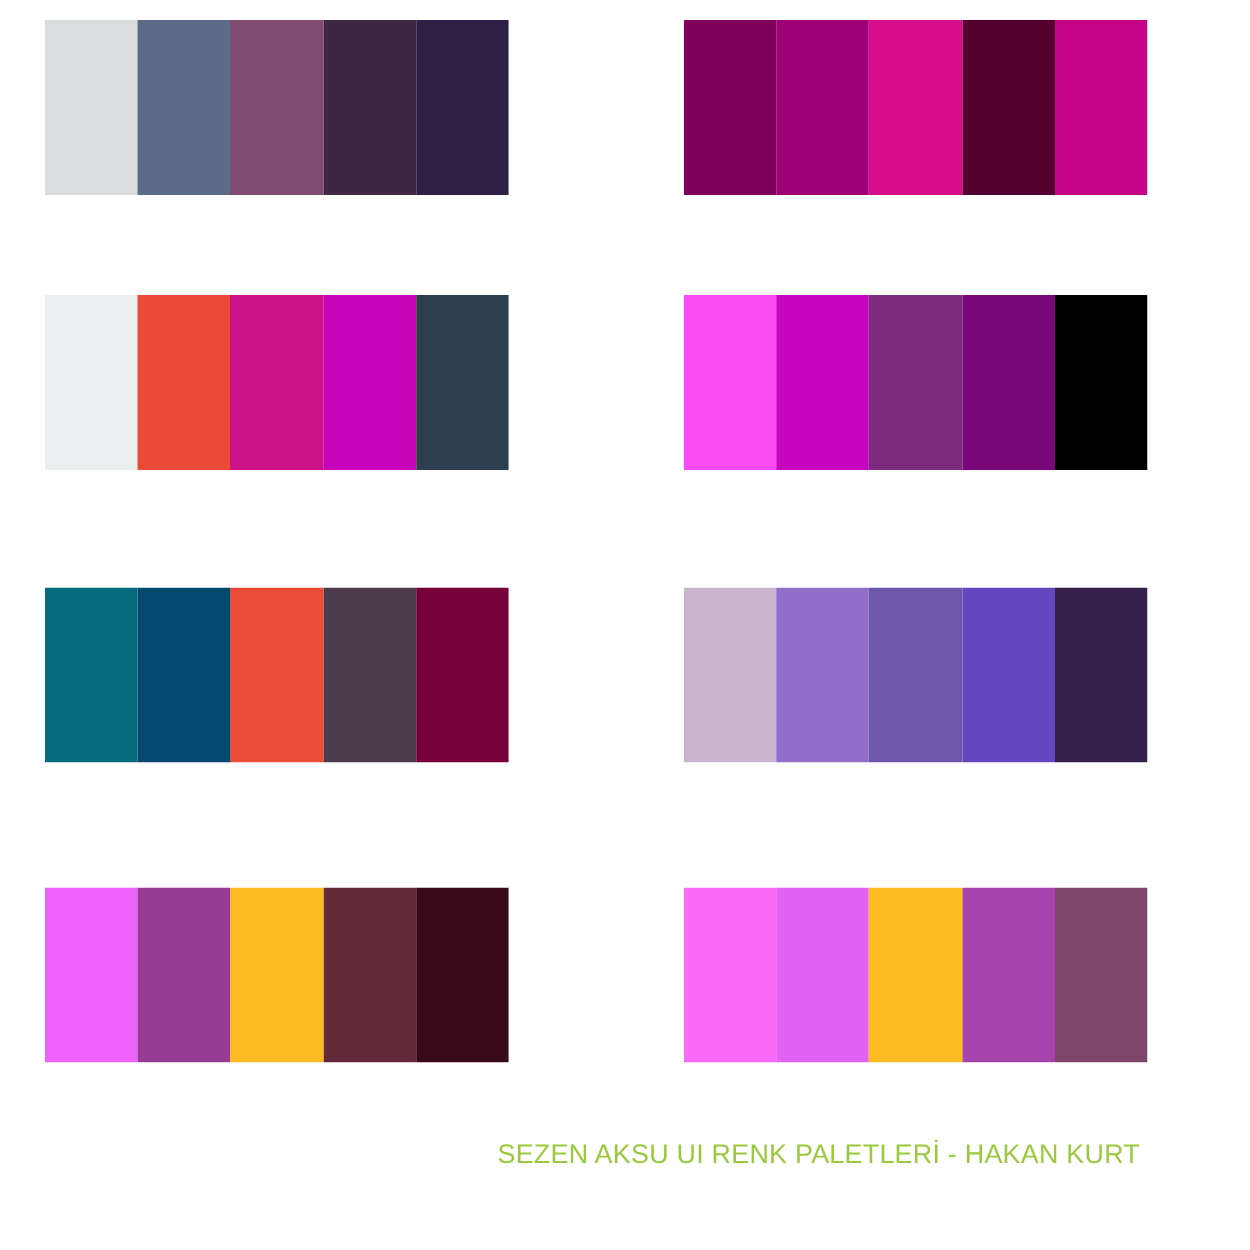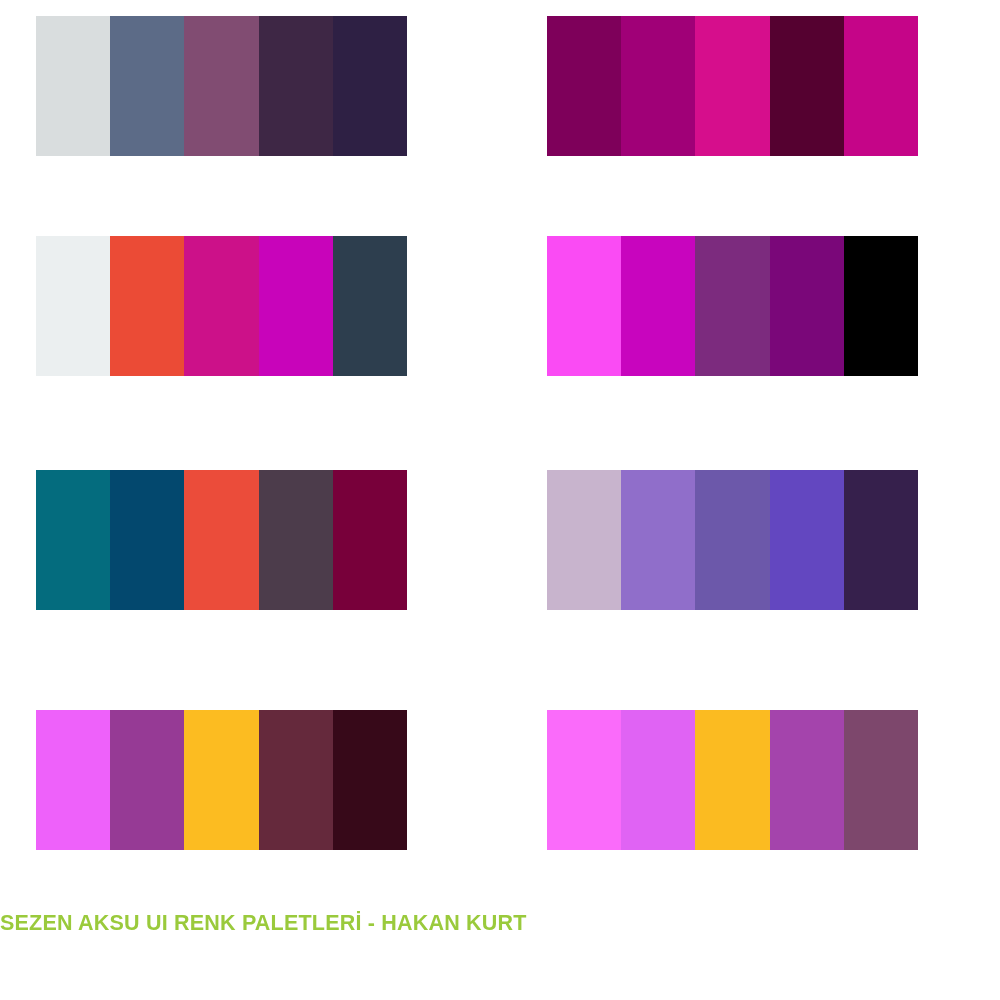--- a/index.html
+++ b/index.html
@@ -46,23 +46,23 @@
   .palette.p2 { width: 371px; }
   .palette.p4 { width: 371px; }
   .palette.p6 { width: 371px; }
   .palette.p8 { width: 371px; }
 
   #footer-credit {
     position: absolute;
     left: 0;
     top: 911px;
     width: 912px;
-    text-align: left;
+    text-align: right;
     font-family: "Liberation Sans", sans-serif;
-    font-weight: bold;
+    font-weight: normal;
     font-size: 21.5px;
     letter-spacing: 0.2px;
     color: #9ACA3C;
     white-space: nowrap;
   }
 </style>
 </head>
 <body>
 
 <div id="board" style="background: rgb(255, 255, 255);">

